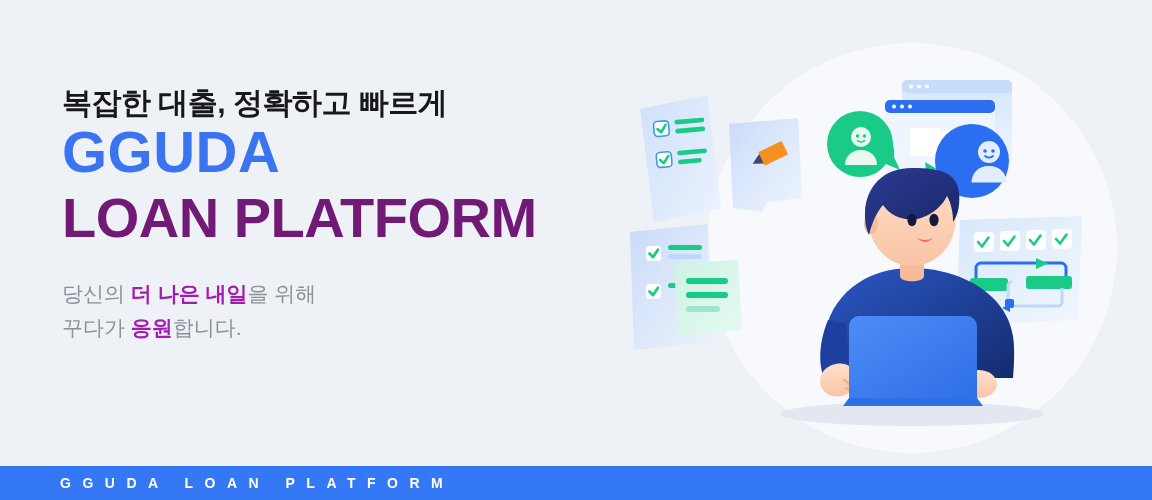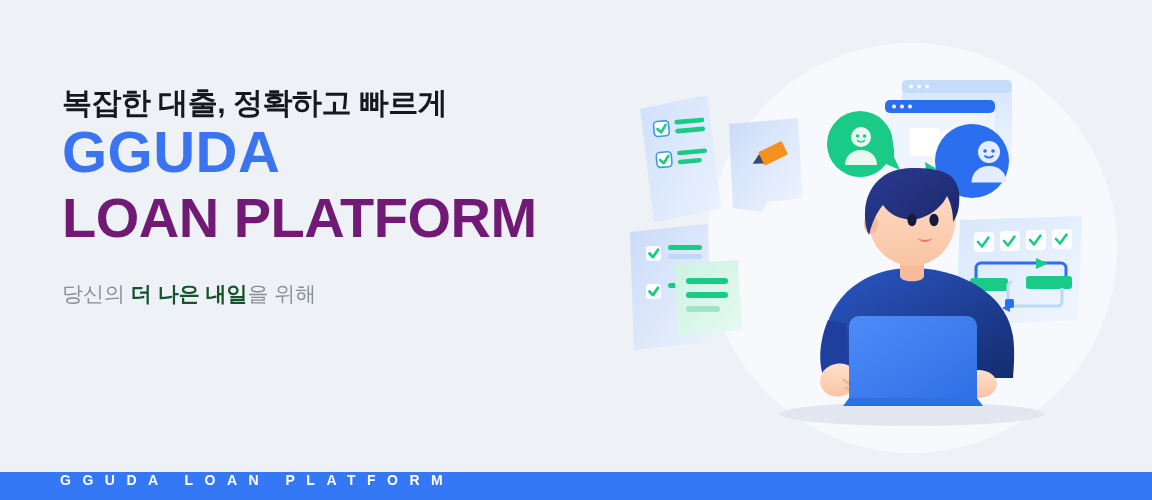--- a/index.html
+++ b/index.html
@@ -29,51 +29,52 @@
   .product {
     margin-top:8px;
     font-size:56px; font-weight:700; letter-spacing:-0.5px;
     color:#701a75; line-height:1.05; white-space:nowrap;
   }
   .tagline {
     margin-top:30px;
     font-size:21px; font-weight:400; line-height:1.62;
     color:#8b8f96; white-space:nowrap;
   }
-  .tagline b { font-weight:700; color:#14532d; }
+  .tagline b { font-weight:700; color:#a21caf; }
 
   
   .art { position:absolute; left:612px; top:20px; width:540px; height:446px; }
   .art svg { display:block; width:540px; height:446px; }
 
   
   .ribbon {
-    position:absolute; left:0; bottom:0; width:1152px; height:28px;
+    position:absolute; left:0; bottom:0; width:1152px; height:34px;
     background:#3478f6;
-    display:flex; 
+    display:flex; align-items:center;
   }
   .ribbon-text {
     padding-left:60px;
     font-size:14px; font-weight:700;
     letter-spacing:11.5px;
     color:#ffffff;
     white-space:nowrap;
   }
 </style>
 </head>
 <body>
 
 <div id="stage">
 
   <div class="copy">
     <div class="eyebrow">복잡한 대출, 정확하고 빠르게</div>
     <div class="brand">GGUDA</div>
     <div class="product">LOAN PLATFORM</div>
     <div class="tagline">
       <span><span>당신의 </span><b>더 나은 내일</b><span>을 위해</span></span><br>
+      <span><span>꾸다가 </span><b>응원</b><span>합니다.</span></span>
     </div>
   </div>
 
   <div class="art">
     <svg viewBox="0 0 540 446" xmlns="http://www.w3.org/2000/svg">
       <defs>
         <linearGradient id="cardA" x1="0" y1="0" x2="1" y2="1">
           <stop offset="0" stop-color="#cfe0fb"></stop>
             <stop offset="1" stop-color="#eaf2fe"></stop>
         </linearGradient>

